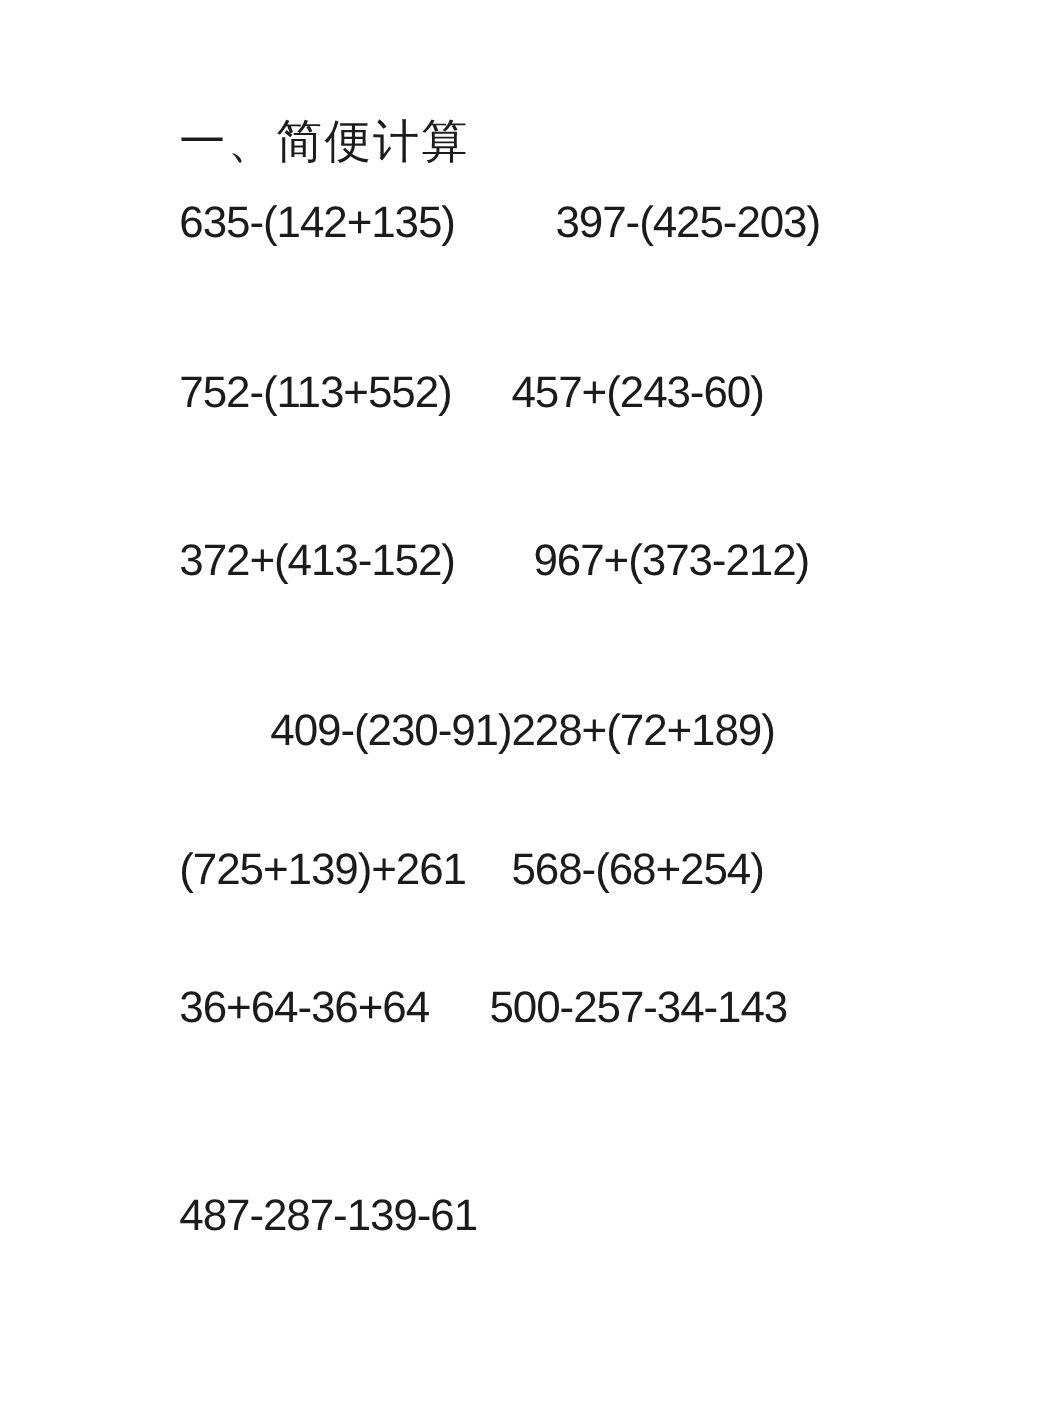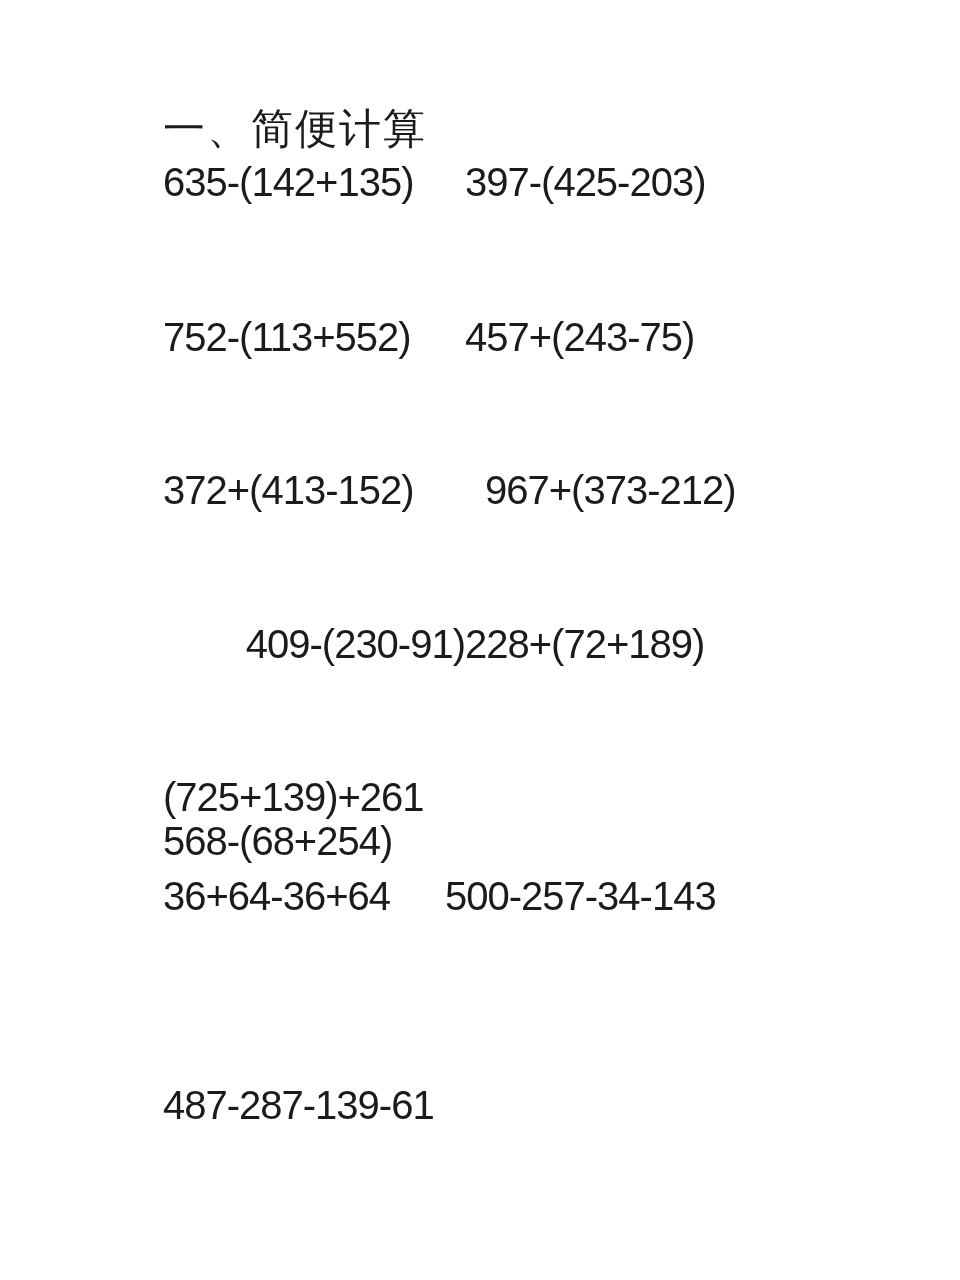--- a/index.html
+++ b/index.html
@@ -35,47 +35,48 @@
       font-size: 40px;
       line-height: 1.1;
       letter-spacing: -1px;
     }
     .expr-left {
       display: inline-block;
       min-width: 302px;
     }
     .expr-right {
       display: inline-block;
+      margin-top: 20px;
     }
-    .row-1 { top: 160px; }
+    .row-1 { top: 160px; gap: 40px; }
     .row-2 { top: 315px; justify-content: flex-end; }
     .row-3 { top: 468px; }
     .row-4 { top: 622px; text-align: right; }
-    .row-5 { top: 775px; flex-direction: column; }
+    .row-5 { top: 749px; }
     .row-6 { top: 874px; }
     .row-7 { top: 1083px; }
     
     .row-3 .expr-left { min-width: 322px; }
     .row-6 .expr-left { min-width: 282px; }
   </style>
 </head>
 <body>
 
 <div class="page">
 
   <div class="heading">一、简便计算</div>
 
   <div class="row row-1">
     <span class="expr-left">635-(142+135)</span>
     <span class="expr-right">397-(425-203)</span>
   </div>
 
   <div class="row row-2">
     <span class="expr-left">752-(113+552)</span>
-    <span class="expr-right">457+(243-75)</span>
+    <span class="expr-right">457+(243-60)</span>
   </div>
 
   <div class="row row-3">
     <span class="expr-left">372+(413-152)</span>
     <span class="expr-right">967+(373-212)</span>
   </div>
 
   <div class="row row-4">
     <span class="expr-left">409-(230-91)</span>
     <span class="expr-right">228+(72+189)</span>

